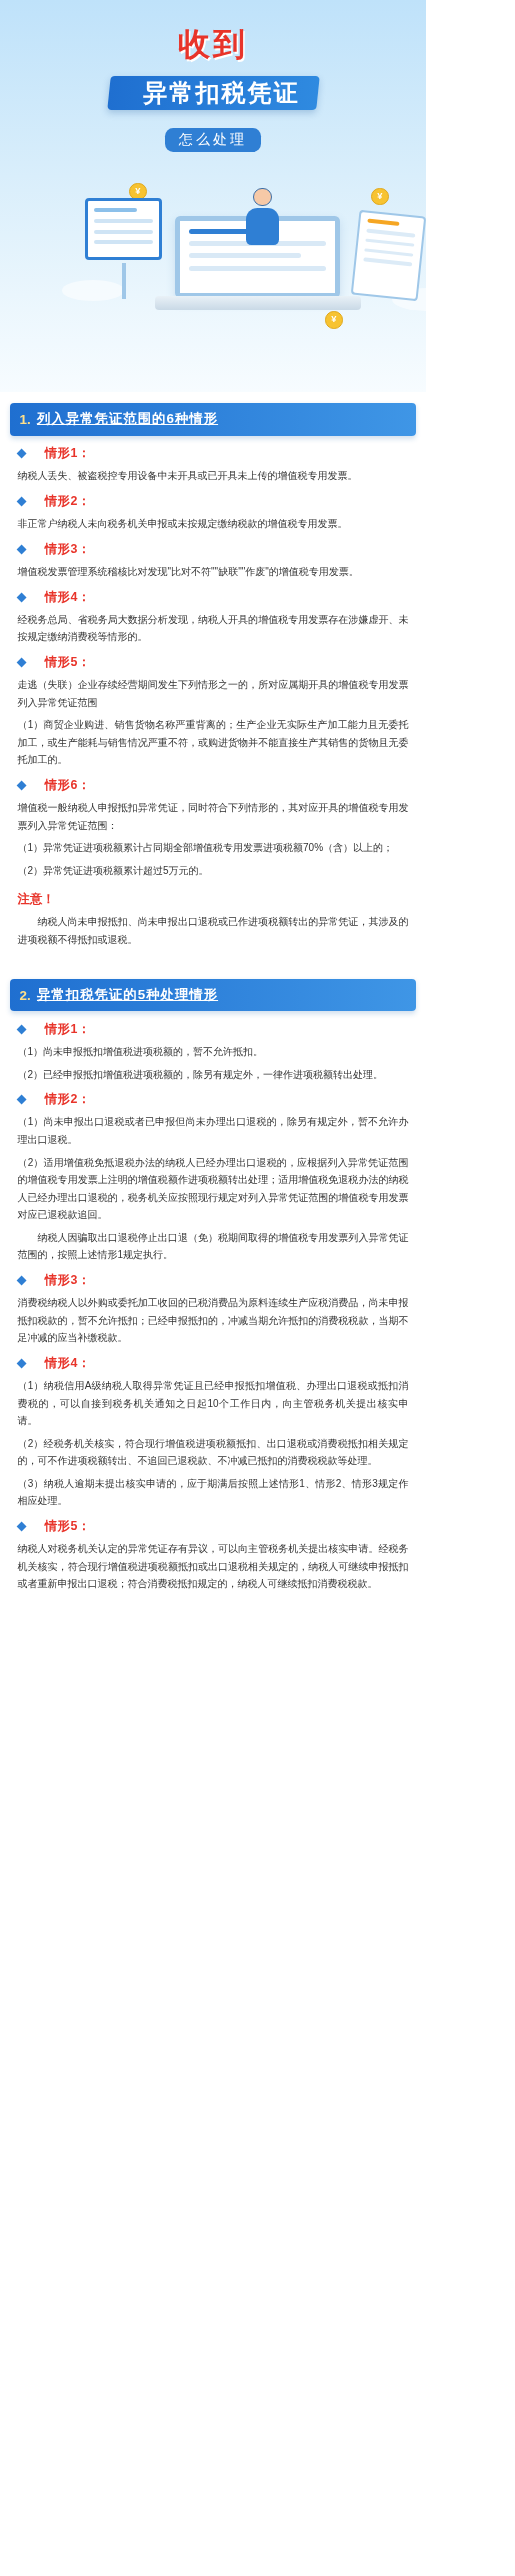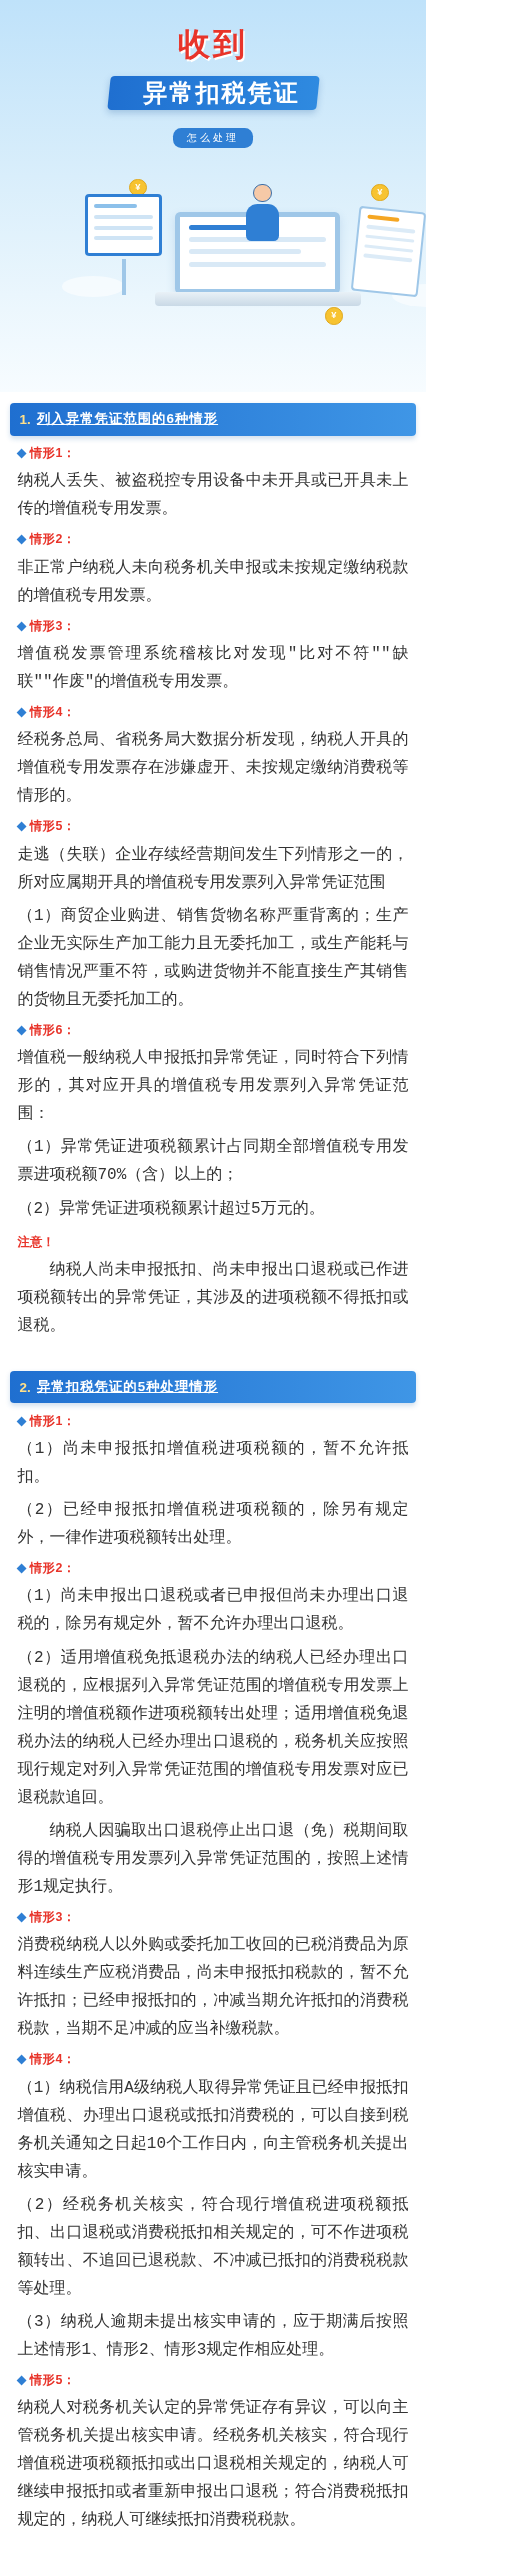--- a/index.html
+++ b/index.html
@@ -53,21 +53,21 @@
     font-weight: bold;
     color: #ffffff;
     letter-spacing: 2.1px;
     margin-left: 17px;
   }
   .hero-tag {
     margin-top: 13.4px;
     display: inline-block;
     background: #2f7fd4;
     color: #fff;
-    font-size: 10px;
+    font-size: 14px;
     letter-spacing: 3.1px;
     padding: 3.1px 13.4px;
     border-radius: 8.2px;
   }
 
   
   .illus { position: relative; width: 515px; height: 196px; margin-top: 15.5px; }
   .laptop-base {
     position: absolute; left: 155px; top: 129px;
     width: 206px; height: 13.4px; border-radius: 4.1px;
@@ -144,41 +144,40 @@
     font-size: 13.4px; font-weight: bold; color: #ffe08a;
   }
   .sec-title { font-size: 13.4px; font-weight: bold; letter-spacing: 1px; text-decoration: underline; }
 
   .body-wrap { padding: 0 17.5px; }
 
   .case {
     margin: 8.2px 0 2.1px 0;
     display: flex;
     align-items: center;
-    gap: 5px;
+    gap: 20px;
     text-align: right;
   }
   .diamond {
     width: 7.2px; height: 7.2px; background: #2f7fd4;
     transform: rotate(45deg); flex: none;
   }
   .case-label {
     color: #e8342a;
     font-weight: bold;
     font-size: 12.4px;
     letter-spacing: 0.5px;
   }
   p.para {
     margin: 5.2px 0 5.2px 0;
-    font-size: 16px;
+    font-size: 10px;
     line-height: 1.75;
     color: #333;
     text-align: justify;
     text-indent: 0;
-    font-family: Liberation Mono, monospace;
   }
   p.para.indent { text-indent: 2em; }
   .notice-title {
     text-align: left;
     color: #e8342a;
     font-weight: bold;
     font-size: 12.4px;
     margin: 11.3px 0 3.1px 0;
   }
   .spacer { height: 9.3px; }

